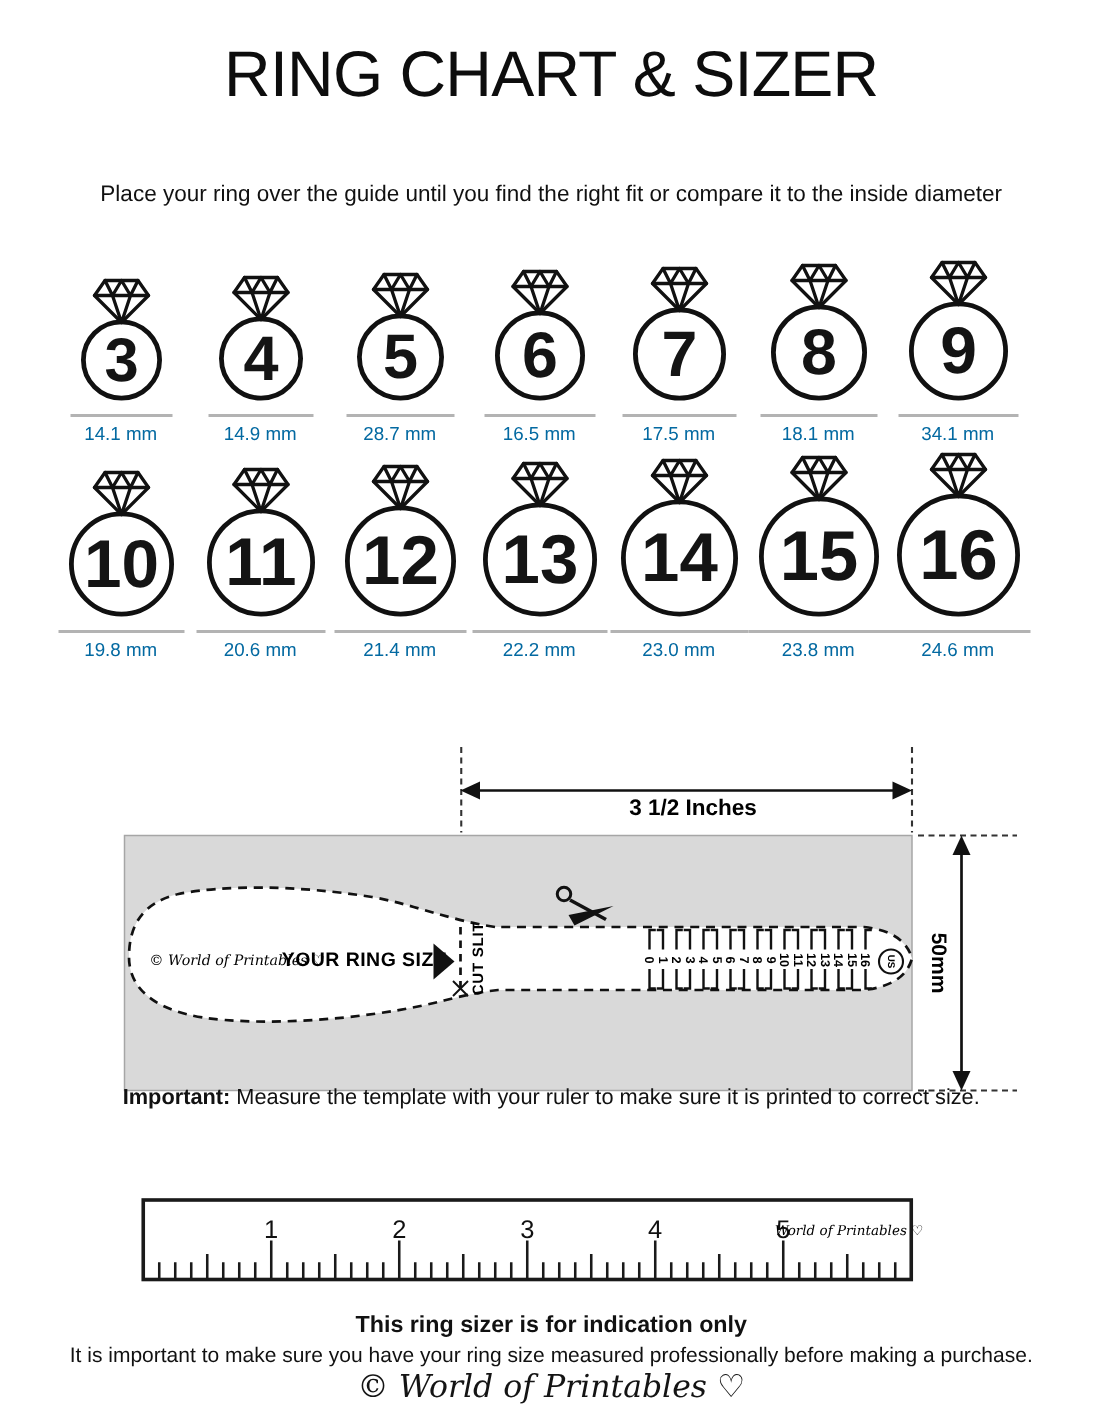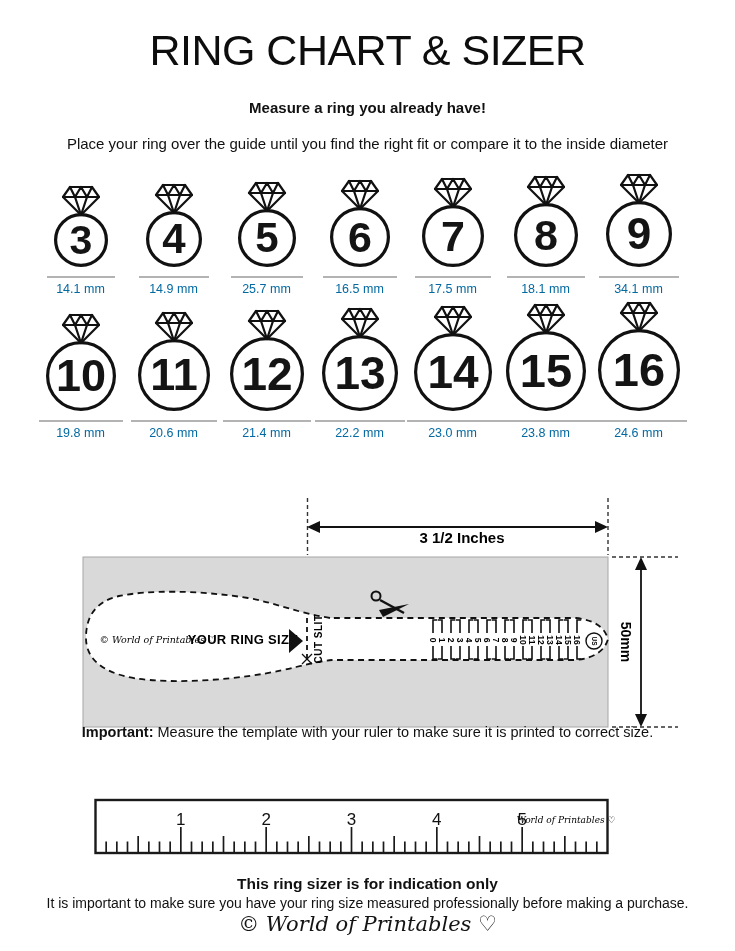--- a/index.html
+++ b/index.html
@@ -1,21 +1,21 @@
 <!DOCTYPE html>
 <html><head>
 <meta charset="utf-8">
 <style>
   html,body{margin:0;padding:0;background:#fff;}
   #page{position:relative;width:735px;height:951px;background:#ffffff;overflow:hidden;
         font-family:"Liberation Sans",sans-serif;color:#111;}
   .center{left:0;width:735px;text-align:center;position:absolute;}
   #title{top:26px;font-size:43px;font-weight:normal;letter-spacing:-0.5px;color:#0d0d0d;}
   #subtitle{top:99px;font-size:15px;font-weight:bold;}
-  #instruction{top:135px;font-size:15px;}
+  #instruction{top:121px;font-size:15px;}
   .ring-row{position:absolute;left:34px;width:651px;display:flex;align-items:flex-end;}
   #ring-row-1{bottom:655px;}
   #ring-row-2{bottom:511px;}
   .ring-cell{width:93px;display:flex;flex-direction:column;align-items:center;justify-content:flex-end;}
   .ring-line{height:0;border-top:2px solid #b3b3b3;margin-top:7px;}
   .ring-mm{font-size:12.5px;margin-top:4px;color:#0369a1;}
   .note{top:724px;font-size:14.5px;}
   .note b{font-weight:bold;}
   #sizer-wrap{position:absolute;top:490px;left:0;width:633px;height:250px;}
   #ruler-wrap{position:absolute;top:795px;left:0;width:735px;height:66px;}
@@ -38,21 +38,20 @@
           <path d="M11 2 L33 2 L40 12 L22 30 L4 12 Z"></path>
           <path d="M4 12 L40 12"></path>
           <path d="M11 2 L16 12 L22 2 L28 12 L33 2"></path>
           <path d="M16 12 L22 30 M28 12 L22 30"></path>
         </g>
       </symbol>
     </defs>
   </svg>
 
   <div id="title" class="center">RING CHART &amp; SIZER</div>
-  <div id="subtitle" class="center">Measure a ring you already have!</div>
   <div id="instruction" class="center">Place your ring over the guide until you find the right fit or compare it to the inside diameter</div>
 
   <div id="ring-row-1" class="ring-row">
       <div class="ring-cell">
         <svg width="60" height="84">
           <use href="#diamond" x="8" y="0" width="44" height="32"></use>
           <circle cx="30" cy="55" r="25.4" fill="none" stroke="#111" stroke-width="3.2"></circle>
           <text x="30" y="68.94" text-anchor="middle" font-size="41" font-weight="bold" fill="#141414">3</text>
         </svg>
         <div class="ring-line" style="width: 68px;"></div>
@@ -67,21 +66,21 @@
         <div class="ring-line" style="width: 70px;"></div>
         <div class="ring-mm">14.9 mm</div>
       </div>
       <div class="ring-cell">
         <svg width="64" height="88">
           <use href="#diamond" x="10" y="0" width="44" height="32"></use>
           <circle cx="32" cy="57" r="27.4" fill="none" stroke="#111" stroke-width="3.2"></circle>
           <text x="32" y="71.28" text-anchor="middle" font-size="42" font-weight="bold" fill="#141414">5</text>
         </svg>
         <div class="ring-line" style="width: 72px;"></div>
-        <div class="ring-mm">25.7 mm</div>
+        <div class="ring-mm">28.7 mm</div>
       </div>
       <div class="ring-cell">
         <svg width="66" height="90">
           <use href="#diamond" x="11" y="0" width="44" height="32"></use>
           <circle cx="33" cy="58" r="28.4" fill="none" stroke="#111" stroke-width="3.2"></circle>
           <text x="33" y="72.62" text-anchor="middle" font-size="43" font-weight="bold" fill="#141414">6</text>
         </svg>
         <div class="ring-line" style="width: 74px;"></div>
         <div class="ring-mm">16.5 mm</div>
       </div>

